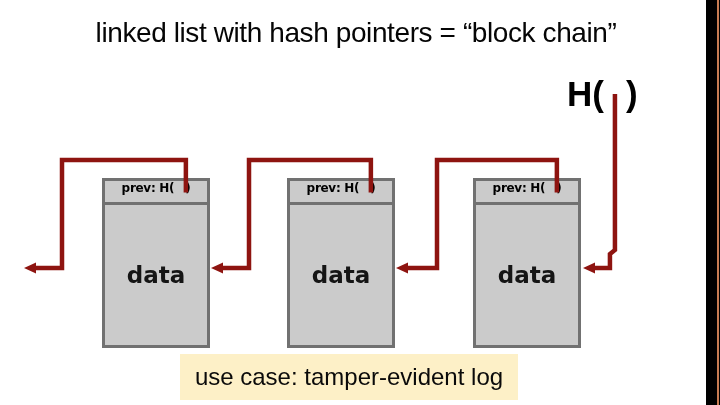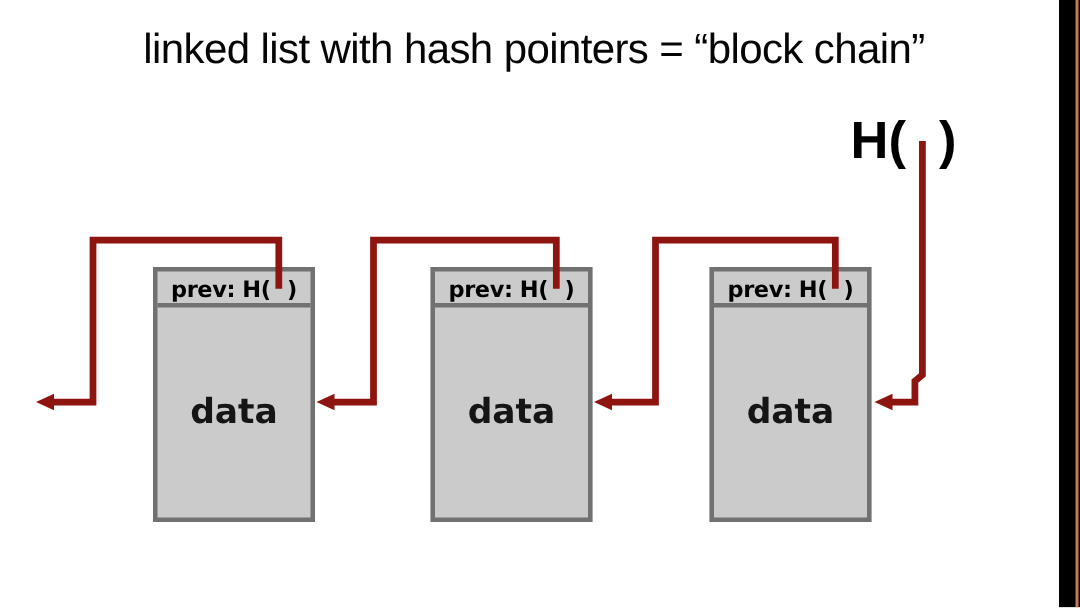--- a/index.html
+++ b/index.html
@@ -20,22 +20,22 @@
   .hash-gap{display:inline-block;width:22px;height:40px;}
   .block{
     position:absolute;top:178px;width:108px;height:170px;
     background:var(--block-fill,#cbcbcb);
     border:3px solid var(--block-border,#717171);
     box-sizing:border-box;display:flex;flex-direction:column;
   }
   .b1{left:102px}.b2{left:287px}.b3{left:473px}
   .block-header{
     height:21px;flex:0 0 21px;border-bottom:3px solid var(--block-border,#717171);
-    display:flex;align-items:flex-end;justify-content:center;
-    font-weight:bold;font-size:15px;letter-spacing:-0.3px;color:#000;white-space:nowrap;
+    display:flex;align-items:flex-start;justify-content:center;
+    font-weight:bold;font-size:12px;letter-spacing:-0.3px;color:#000;white-space:nowrap;
   }
   .header-gap{display:inline-block;width:11px;height:14px;}
   .block-body{
     flex:1;display:flex;align-items:center;justify-content:center;
     font-size:23px;color:#151515;font-weight:bold;
   }
   .note{
     position:absolute;left:180px;top:354px;width:338px;height:46px;
     background:var(--note-fill,#fdf0c7);
     display:flex;align-items:center;justify-content:center;
@@ -81,20 +81,21 @@
 
   <div class="block b3">
     <div class="block-header">
       <span>prev: H(</span>
       <span class="header-gap"></span>
       <span>)</span>
     </div>
     <div class="block-body">data</div>
   </div>
 
+  <div class="note">use case: tamper-evident log</div>
 
   <svg class="arrows" viewBox="0 0 720 405">
       <polyline points="185.875,192.5 185.875,160 62,160 62,268 33,268"></polyline>
       <polygon points="24,268 36,262.5 36,273.5"></polygon>
       <polyline points="370.875,192.5 370.875,160 249,160 249,268 220,268"></polyline>
       <polygon points="211,268 223,262.5 223,273.5"></polygon>
       <polyline points="556.875,192.5 556.875,160 437,160 437,268 405,268"></polyline>
       <polygon points="396,268 408,262.5 408,273.5"></polygon>
       <polyline points="614.9375,94 614.9375,250 609.9375,254 609.9375,268 592,268"></polyline>
       <polygon points="583,268 595,262.5 595,273.5"></polygon>

